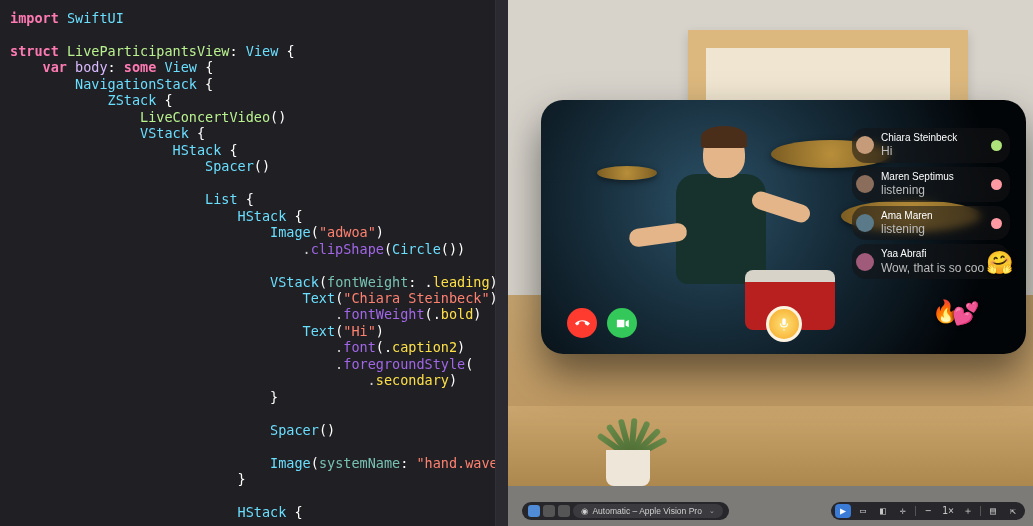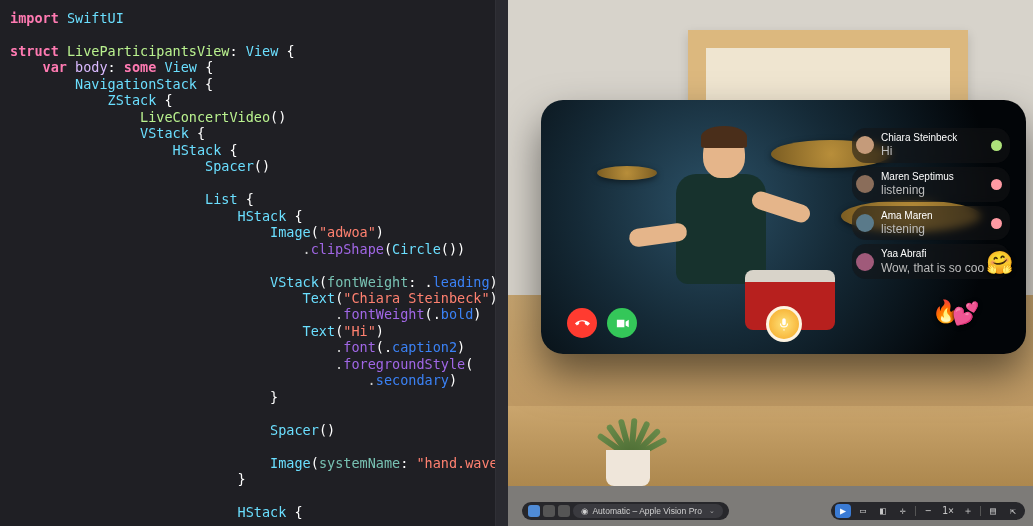--- a/index.html
+++ b/index.html
@@ -10,21 +10,21 @@
   .editor::after { content:""; position:absolute; right:0; top:0; bottom:0; width:12px; background:#2a2a30; border-left:1px solid #303036;}
   .code-line { white-space: pre; }
   .tok-kw   { color: #ff7ab2; font-weight: bold; }
   .tok-type { color: #6bdfff; }
   .tok-name { color: #baf28f; }
   .tok-alt  { color: #dabaff; }
   .tok-member { color: #a167e6; margin-top: 43px; }
   .tok-punc { color: #ffffff; }
   .tok-str  { color: #ff8170; }
   .tok-arg  { color: #78c2b3; }
-  .tok-enum { color: #3b82f6; }
+  .tok-enum { color: #fde047; }
   .tok-plain{ color: #d0d0d0; }
   
   
   .preview { width: 525px; height: 526px; position: relative; overflow: hidden; }
   .room-bg { position:absolute; inset:0; background: linear-gradient(#d7d3cb 0%, #d7d3cb 56%, #c6a46f 56%, #b58c56 100%); }
   .wall-frame { position:absolute; left:180px; top:30px; width:280px; height:200px; border:18px solid #dcb87e; background:#efe5d0; box-shadow:0 4px 10px rgba(0,0,0,.15); }
   .tv-stand { position:absolute; left:0; right:0; bottom:30px; height:90px; background:linear-gradient(#caa56d,#a9844a); }
   .floor { position:absolute; left:0; right:0; bottom:0; height:40px; background:#7d7b78; }
   .plant { position:absolute; left:80px; bottom:40px; width:80px; height:90px; }
   .pot { position:absolute; bottom:0; left:18px; width:44px; height:36px; background:#efe6da; border-radius:0 0 8px 8px; }

